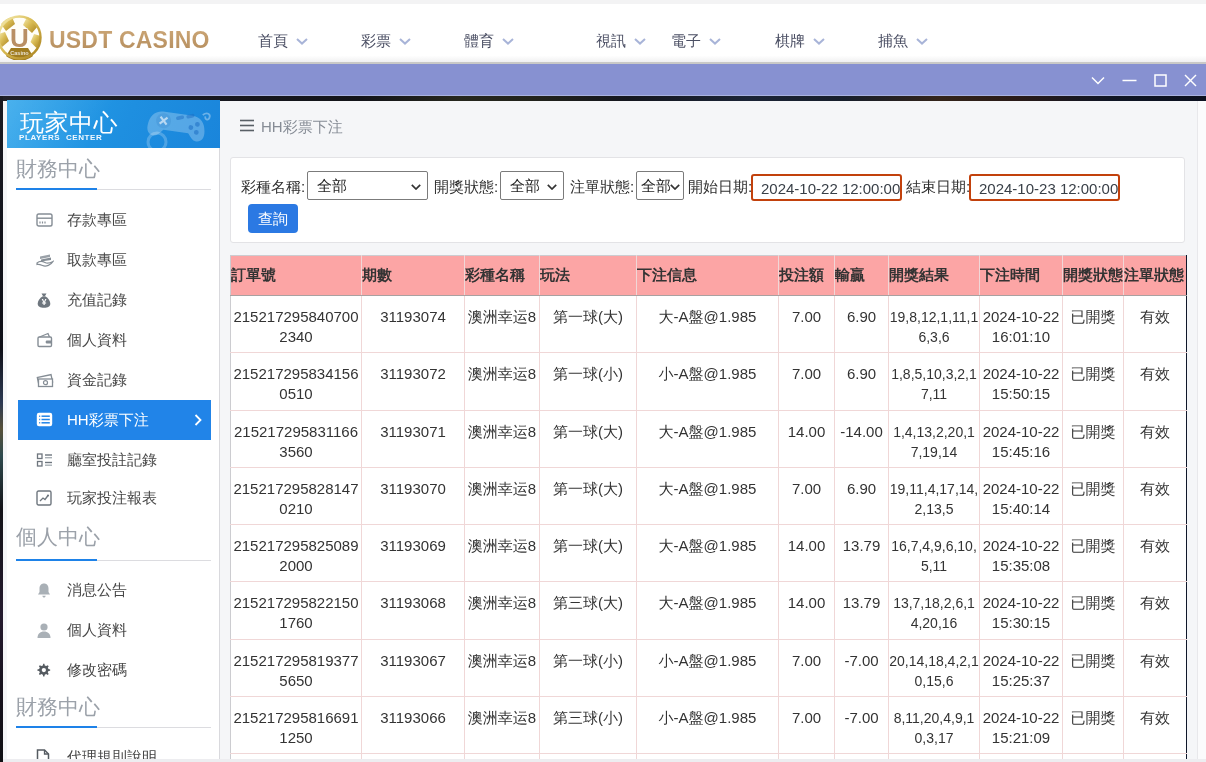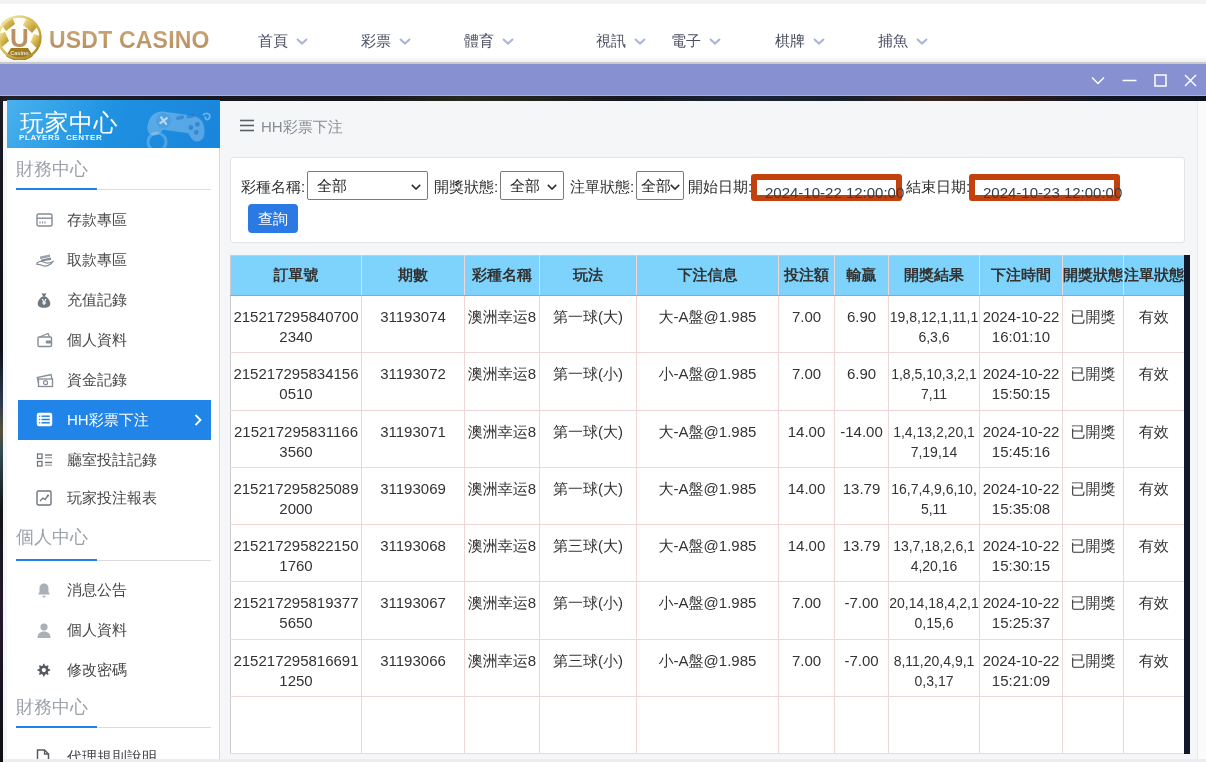--- a/index.html
+++ b/index.html
@@ -28,54 +28,54 @@
   #botstrip { left:3px; top:759px; width:1203px; height:3px; background:#ededf0; }
 
   
   #sidepanel { left:7px; top:100px; width:213px; height:659px; background:#fff; border-right:1px solid #d9d9dd; }
   #sidehead { left:7px; top:100px; width:213px; height:48px;
       background:linear-gradient(115deg,#27a2ea 0%,#1e8fe0 55%,#1a85db 100%); overflow:hidden; }
   #sidehead .sheen { position:absolute; left:0; top:0; width:100%; height:100%;
       background:linear-gradient(120deg,rgba(255,255,255,.16),rgba(255,255,255,0) 45%); }
   #sh-t1 { position:absolute; left:13px; top:7px; font-size:24px; color:#fff; letter-spacing:0.5px; }
   #sh-t2 { position:absolute; left:12px; top:33px; font-size:8px; font-weight:bold; color:#f2f9ff; letter-spacing:0.6px; }
-  .sec-title { left:16px; width:190px; height:34px; line-height:34px; font-size:18px; color:#9ba1a9; }
+  .sec-title { left:16px; width:190px; height:34px; line-height:34px; font-size:21px; color:#9ba1a9; }
   .ul-blue { left:16px; width:81px; height:2px; background:#1e82e8; }
   .ul-gray { left:97px; width:114px; height:1px; background:#dcdce0; }
   .menu-item { left:7px; width:213px; height:40px; font-size:15px; color:#474747; }
   .menu-item .txt { position:absolute; left:60px; top:0; line-height:40px; }
   .menu-item svg { position:absolute; left:29px; top:12px; }
   #hh-item { left:18px; top:400px; width:193px; height:40px; background:#2184e8; color:#fff; font-size:15px; }
   #hh-item .txt { position:absolute; left:49px; top:0; line-height:40px; }
   #hh-item svg.ic { position:absolute; left:18px; top:12px; }
 
   
   #crumb { left:261px; top:118px; font-size:15px; color:#868c95; }
   #filtercard { left:230px; top:157px; width:955px; height:86px; background:#fff; border:1px solid #e3e3e6; border-radius:3px; }
   .flabel { top:178px; font-size:15px; color:#2e2e2e; }
   .fselect { top:171px; height:29px; background:#fff; border:1px solid #7b7b7b; border-radius:2px;
       font-size:15px; color:#1f1f1f; line-height:27px; padding-left:9px; }
   .fselect svg { position:absolute; right:6px; top:12px; }
-  .finput { top:174px; height:27px; background:#fff; border:6px solid #c2410c; border-radius:3px;
+  .finput { top:174px; height:27px; background:#fff; border:2px solid #c2410c; border-radius:3px;
       font-size:15px; color:#383f47; line-height:25px; padding-left:8px; white-space:nowrap; }
   #qbtn { left:248px; top:204px; width:50px; height:29px; background:#2b79e3; border-radius:4px;
       color:#fff; font-size:15px; text-align:center; line-height:29px; }
 
   
   #tbl { left:230px; top:255px; width:956px; border-collapse:collapse; table-layout:fixed;
       background:#fff; font-size:15px; color:#333; }
-  #tbl th { height:40px; background:#7dd3fc; font-weight:bold; border:1px solid #f0d7d7;
-      border-bottom:1px solid #a9a1a1; text-align:center; padding:0; overflow:hidden; white-space:nowrap; }
+  #tbl th { height:40px; background:#fca5a5; font-weight:bold; border:1px solid #f0d7d7;
+      border-bottom:1px solid #a9a1a1; text-align:left; padding:0; overflow:hidden; white-space:nowrap; }
   #tbl td { border:1px solid #f0d7d7; text-align:center; vertical-align:top;
       padding:11px 0 0 0; line-height:20px; overflow:hidden; }
   #tbl tr.datarow { height:57.3px; }
   #tbl .sm { font-size:14px; }
   #tbl, #tbl th:first-child, #tbl td:first-child { border-left:1px solid #ccccd0; }
   #tbl th, #tbl td { border-right-color:#f0d7d7; }
-  #tbl th:last-child, #tbl td:last-child { border-right:6px solid #0f172a; }
+  #tbl th:last-child, #tbl td:last-child { border-right:1px solid #0f172a; }
   #tbl thead th { border-top:1px solid #ccccd0; }
 </style>
 </head>
 <body>
 <div class="abs" id="hdr"></div>
 <div class="abs" id="hdr-top"></div>
 <div class="abs" id="hdr-bot"></div>
 <div class="abs" id="hdr-line"></div>
 <svg class="abs" style="left:-3px;top:15px" width="45" height="45" viewBox="0 0 45 45">
   <defs>
@@ -376,20 +376,33 @@
         <td>第一球(大)</td>
         <td>大-A盤@1.985</td>
         <td>14.00</td>
         <td>-14.00</td>
         <td class="sm">1,4,13,2,20,1<br>7,19,14</td>
         <td>2024-10-22<br>15:45:16</td>
         <td>已開獎</td>
         <td>有效</td>
       </tr>
 <tr class="datarow">
+        <td>215217295828147<br>0210</td>
+        <td>31193070</td>
+        <td>澳洲幸运8</td>
+        <td>第一球(大)</td>
+        <td>大-A盤@1.985</td>
+        <td>7.00</td>
+        <td>6.90</td>
+        <td class="sm">19,11,4,17,14,<br>2,13,5</td>
+        <td>2024-10-22<br>15:40:14</td>
+        <td>已開獎</td>
+        <td>有效</td>
+      </tr>
+<tr class="datarow">
         <td>215217295825089<br>2000</td>
         <td>31193069</td>
         <td>澳洲幸运8</td>
         <td>第一球(大)</td>
         <td>大-A盤@1.985</td>
         <td>14.00</td>
         <td>13.79</td>
         <td class="sm">16,7,4,9,6,10,<br>5,11</td>
         <td>2024-10-22<br>15:35:08</td>
         <td>已開獎</td>

